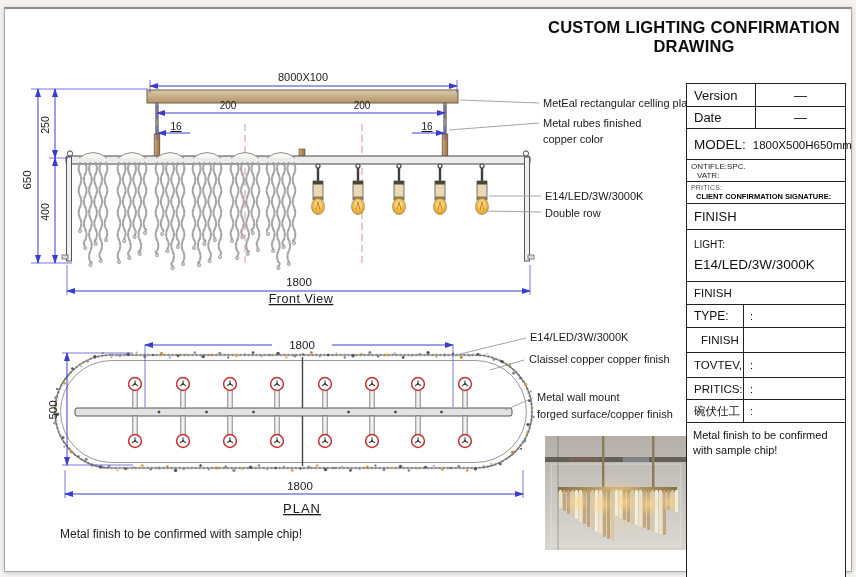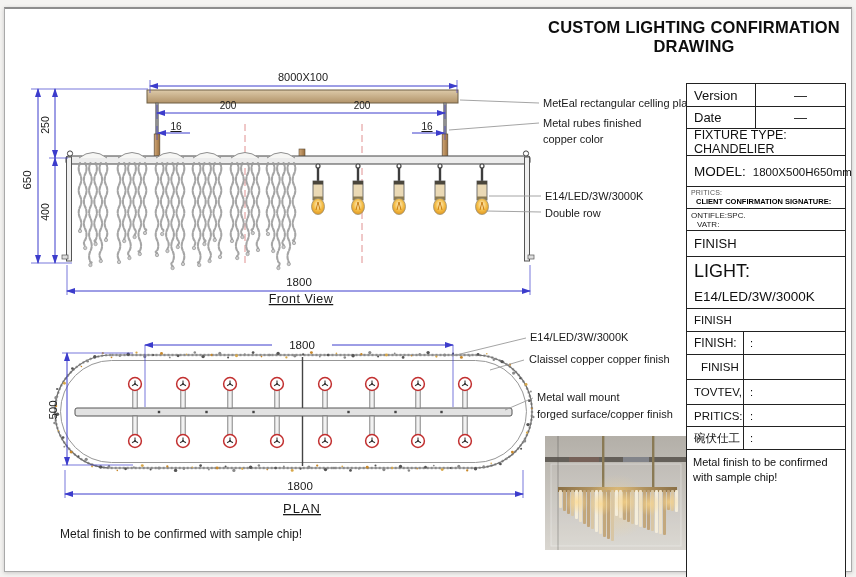--- a/index.html
+++ b/index.html
@@ -25,21 +25,21 @@
   .f13{font-size:13px}.f12{font-size:12px}.f11{font-size:11.5px}
   .w69{width:68px}.w57{width:56px}
   .fixrow{font-size:12.5px;padding-left:7px;}
   .modlab{font-size:13.5px;padding-left:7px;}
   .modval{font-size:11.5px;margin-left:7px;margin-top:2px;}
   .tiny1{font-size:7px;color:#555;letter-spacing:.2px;}
   .tiny2{font-size:7.5px;font-weight:700;color:#000;padding-left:5px;margin-top:1px;}
   .tiny3{font-size:8px;color:#222;}
   .tiny4{font-size:8px;color:#222;padding-left:6px;}
   .colrow{flex-direction:column;align-items:flex-start;justify-content:center;padding-left:7px;}
-  .lightlab{font-size:18px;}
+  .lightlab{font-size:10px;}
   .lightval{font-size:13.5px;margin-top:7px;}
   .specs{font-size:11px;letter-spacing:.4px;}
   .qty{font-size:9.5px;margin-left:10px;}
   .unit{font-size:9.5px;margin-left:18px;}
   .ind{padding-left:14px;}
   .semib{font-weight:400;}
   .colon{padding-left:6px;font-size:11px;}
   .noterow{align-items:flex-start;padding:5px 6px;font-size:11px;line-height:1.4;}
 </style>
 </head>
@@ -653,47 +653,44 @@
 
   <div class="info">
     <div class="row h23">
       <div class="c lab w69 f13">Version</div>
       <div class="c valr cen f13">—</div>
     </div>
     <div class="row h22">
       <div class="c lab w69 f13">Date</div>
       <div class="c valr cen f13">—</div>
     </div>
-    <div class="row h27 fixrow">
-      <span>FIXTURE TYPE: CHANDELIER</span>
-    </div>
     <div class="row h31">
       <span class="modlab">MODEL:</span>
       <span class="modval">1800X500H650mm</span>
     </div>
     <div class="row h22 colrow" style="padding-left:4px">
+      <span class="tiny3">ONTIFLE:SPC.</span>
+      <span class="tiny4">VATR:</span>
+    </div>
+    <div class="row h22 colrow" style="padding-left:4px">
       <span class="tiny1">PRITICS:</span>
       <span class="tiny2">CLIENT CONFIRMATION SIGNATURE:</span>
-    </div>
-    <div class="row h22 colrow" style="padding-left:4px">
-      <span class="tiny3">ONTIFLE:SPC.</span>
-      <span class="tiny4">VATR:</span>
     </div>
     <div class="row h26 lab f13">
       <span>FINISH</span>
     </div>
     <div class="row h52 colrow">
       <span class="lightlab">LIGHT:</span>
       <span class="lightval">E14/LED/3W/3000K</span>
     </div>
     <div class="row h23 lab f11">
       <span>FINISH</span>
     </div>
     <div class="row h23">
-      <div class="c lab w57 f12">FINISH:</div>
+      <div class="c lab w57 f12">TYPE:</div>
       <div class="c valr colon">:</div>
     </div>
     <div class="row h25">
       <div class="c lab w57 f11 ind">FINISH</div>
       <div class="c valr colon"></div>
     </div>
     <div class="row h25">
       <div class="c lab w57 f11 semib">TOVTEV,</div>
       <div class="c valr colon">:</div>
     </div>

